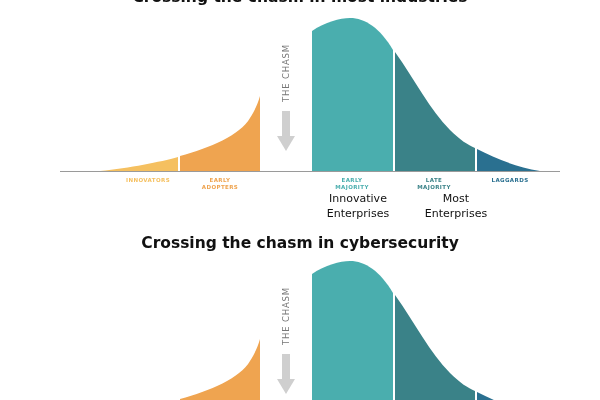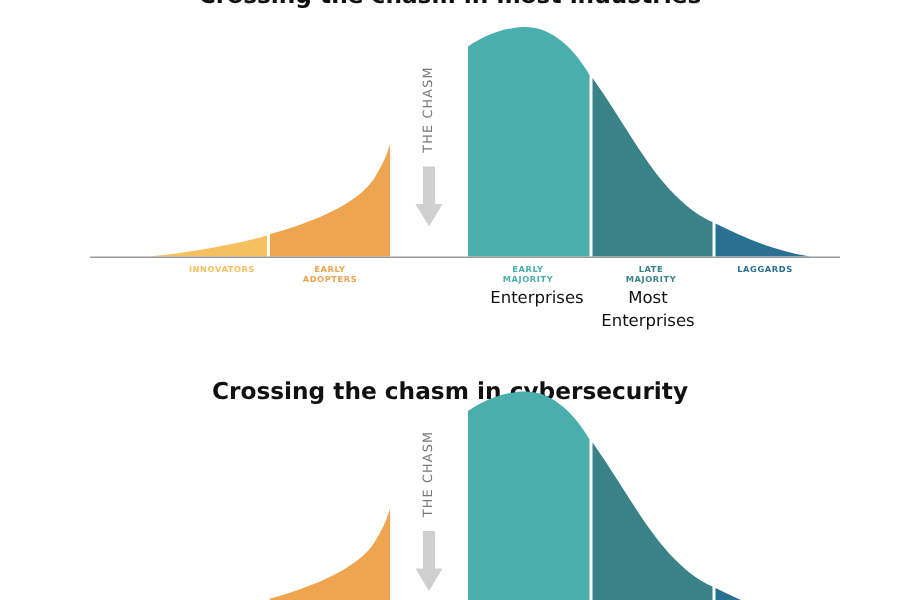--- a/index.html
+++ b/index.html
@@ -47,29 +47,30 @@
     <div>EARLY</div>
     <div>MAJORITY</div>
   </div>
   <div class="stage-label" style="left:404px; top:177px; width:60px; color:#3A8288;">
     <div>LATE</div>
     <div>MAJORITY</div>
   </div>
   <div class="stage-label" style="left:480px; top:177px; width:60px; color:#2A7090;">LAGGARDS</div>
 
   <div class="seg-label" style="left:318px; top:191px; width:80px;">
+    <div>Innovative</div>
     <div>Enterprises</div>
   </div>
-  <div class="seg-label" style="left:392px; top:191px; width:80px;">
+  <div class="seg-label" style="left:416px; top:191px; width:80px;">
     <div>Most</div>
     <div>Enterprises</div>
   </div>
 </div>
 
-<div class="title" style="top:252px;">Crossing the chasm in cybersecurity</div>
+<div class="title" style="top:234px;">Crossing the chasm in cybersecurity</div>
 
 <div class="chart" style="top:243px;">
   <svg width="600" height="200" viewBox="0 0 600 200">
     <path d="M100,171 C130,168 160,162 178,157 L178,171 Z" fill="#F5C060"></path>
     <path d="M180,156 C210,148 240,135 250,118 C255,110 258,103 260,96 L260,171 L180,171 Z" fill="#EFA450"></path>
     <path d="M312,31 C325,22 340,18 350,18 C365,18 380,28 393,50 L393,171 L312,171 Z" fill="#4AAEAE"></path>
     <path d="M395,52 C415,80 430,110 450,130 C460,140 468,145 475,148 L475,171 L395,171 Z" fill="#3A8288"></path>
     <path d="M477,149 C495,158 515,167 540,171 L477,171 Z" fill="#2A7090"></path>
     <line x1="60" y1="171.5" x2="560" y2="171.5" stroke="#9a9a9a" stroke-width="1"></line>
     <g>

